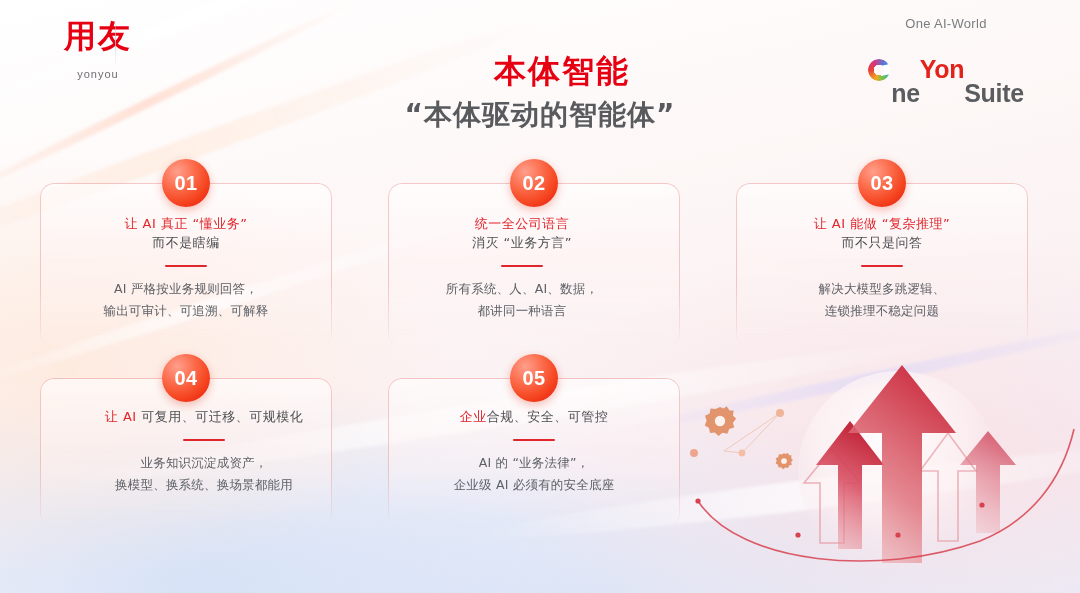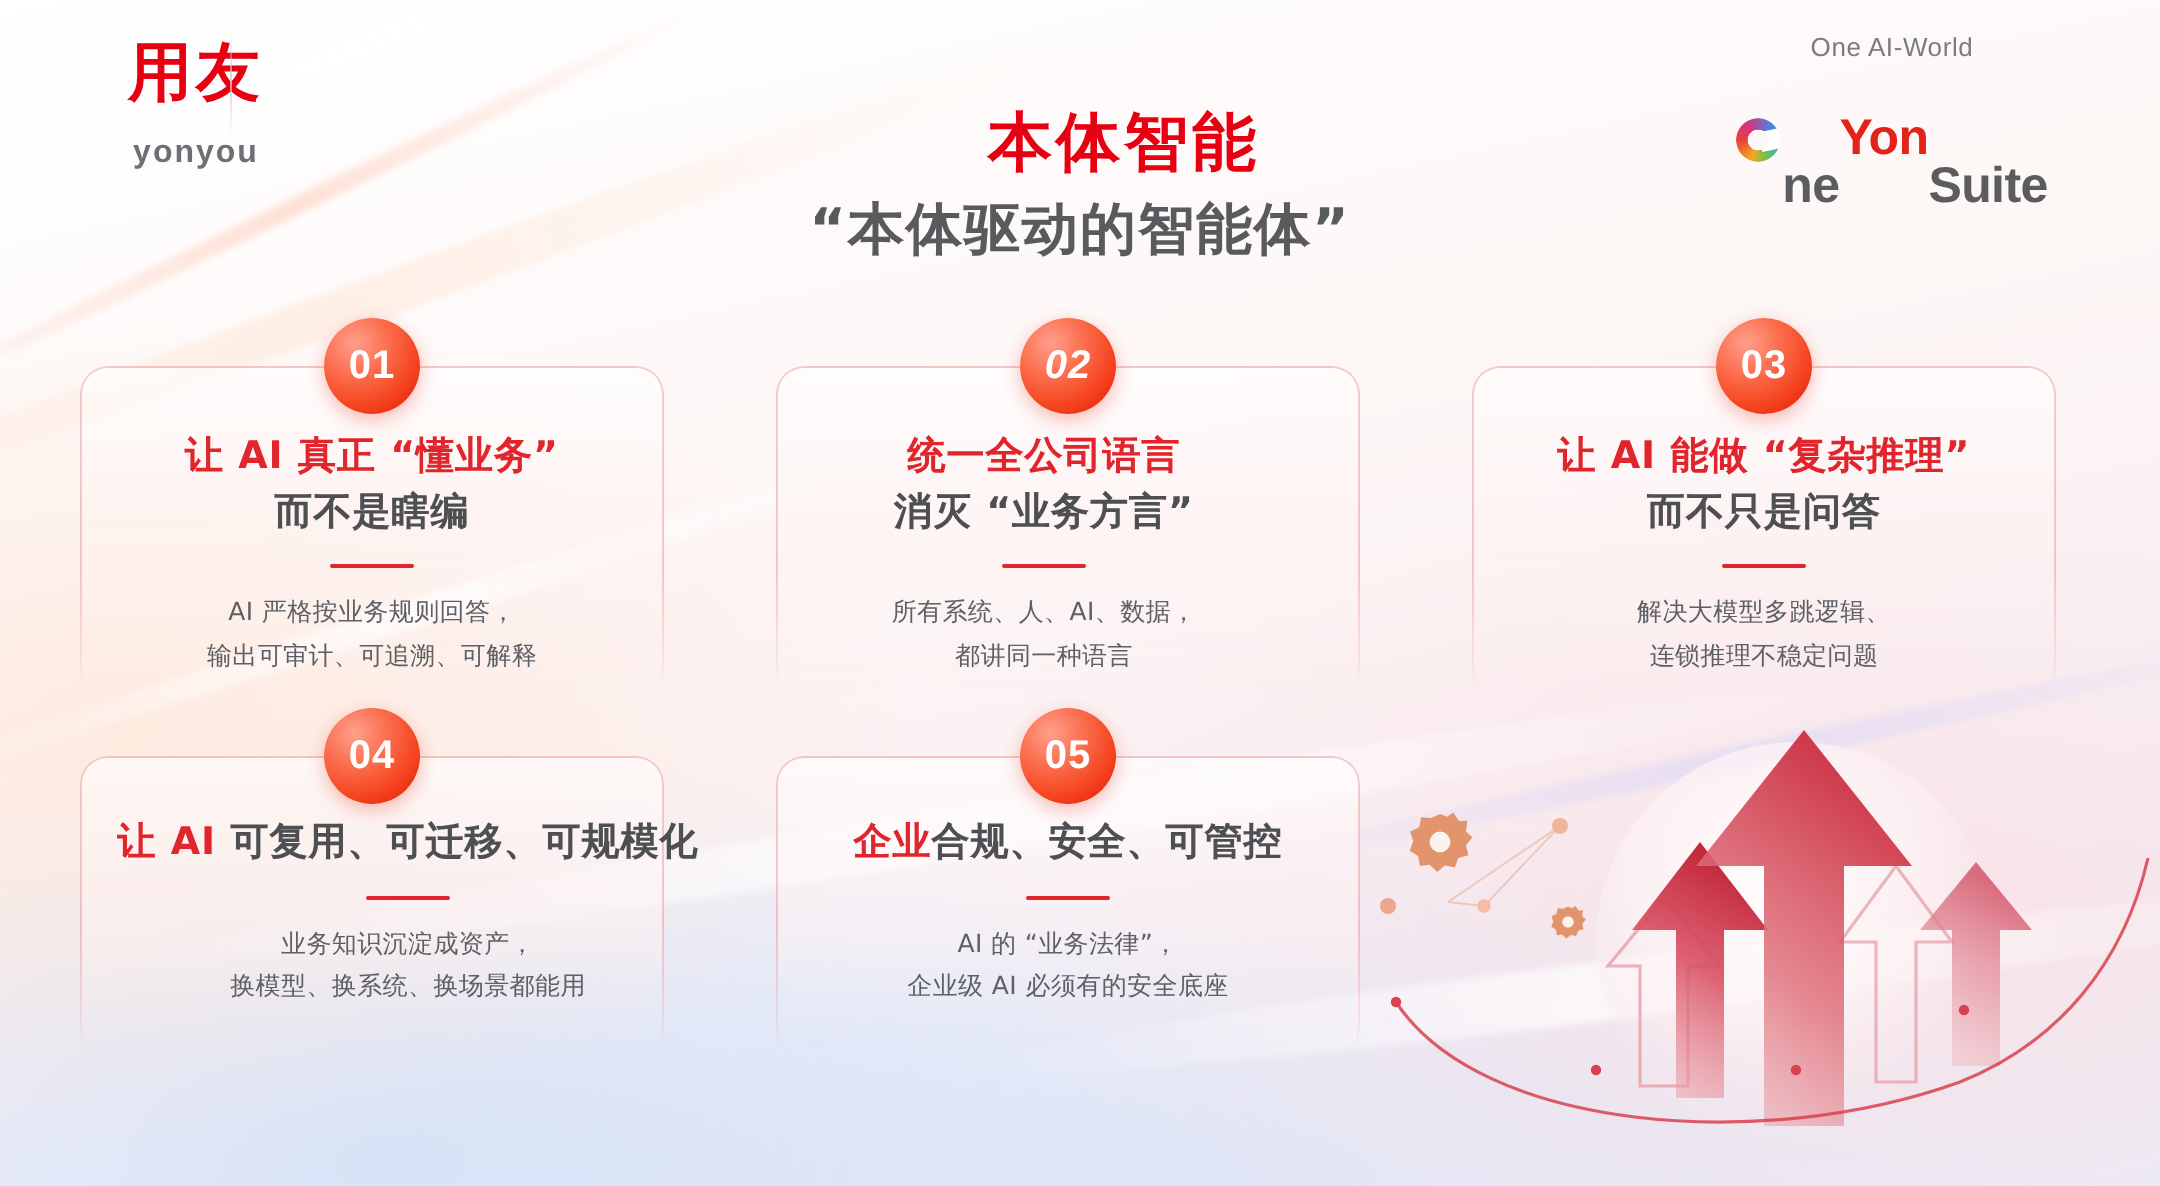--- a/index.html
+++ b/index.html
@@ -50,25 +50,25 @@
   }
   .logo-yonyou .cn {
     font-size: 32px;
     font-weight: bold;
     color: #e60012;
     letter-spacing: 2px;
     line-height: 1.05;
     font-family: Liberation Sans, sans-serif;
   }
   .logo-yonyou .en {
-    font-size: 16px;
+    font-size: 11px;
     color: #6d6f74;
     letter-spacing: 1px;
     margin-top: 14px;
-    font-weight: bold;
+    font-weight: normal;
   }
   .logo-divider {
     position: absolute;
     left: 115px;
     top: 16px;
     width: 1px;
     height: 52px;
     background: linear-gradient(180deg, rgba(210,210,215,0) 0%, rgba(205,205,212,0.85) 45%, rgba(210,210,215,0) 100%);
   }
 
@@ -158,22 +158,22 @@
     -webkit-mask-image: linear-gradient(180deg, #000 0%, #000 62%, rgba(0,0,0,0.35) 88%, rgba(0,0,0,0) 100%);
     mask-image: linear-gradient(180deg, #000 0%, #000 62%, rgba(0,0,0,0.35) 88%, rgba(0,0,0,0) 100%);
   }
   .card-body {
     position: absolute;
     box-sizing: border-box;
     text-align: center;
     padding: 0 14px;
   }
   .c-head {
-    font-size: 19px;
-    font-weight: bold;
+    font-size: 13px;
+    font-weight: normal;
     line-height: 1.45;
     letter-spacing: 0.5px;
     font-family: "DejaVu Sans", "Liberation Sans", sans-serif;
   }
   .c-head .hl { color: #e0252c; }
   .c-head .dk { color: #4d4f53; }
   .c-rule {
     width: 42px;
     height: 2px;
     background: #e0252c;
@@ -327,21 +327,21 @@
     <div class="c-head">
       <span class="hl">统一全公司语言</span><br>
       <span class="dk">消灭 “业务方言”</span>
     </div>
     <div class="c-rule"></div>
     <div class="c-text">
       <span>所有系统、人、AI、数据，</span><br>
       <span>都讲同一种语言</span>
     </div>
   </div>
-  <div class="badge" style="left:510px; top:159px;font-style:italic;">
+  <div class="badge" style="left:510px; top:159px;">
     <span>02</span>
   </div>
 
   <div class="card" style="left:736px; top:183px; width:292px; height:165px;"></div>
   <div class="card-body" style="left:736px; top:215px; width:292px;">
     <div class="c-head">
       <span class="hl">让 AI 能做 “复杂推理”</span><br>
       <span class="dk">而不只是问答</span>
     </div>
     <div class="c-rule"></div>

